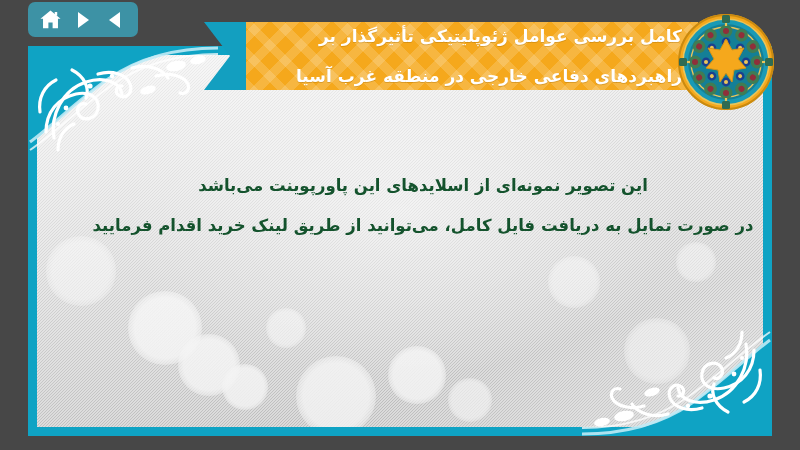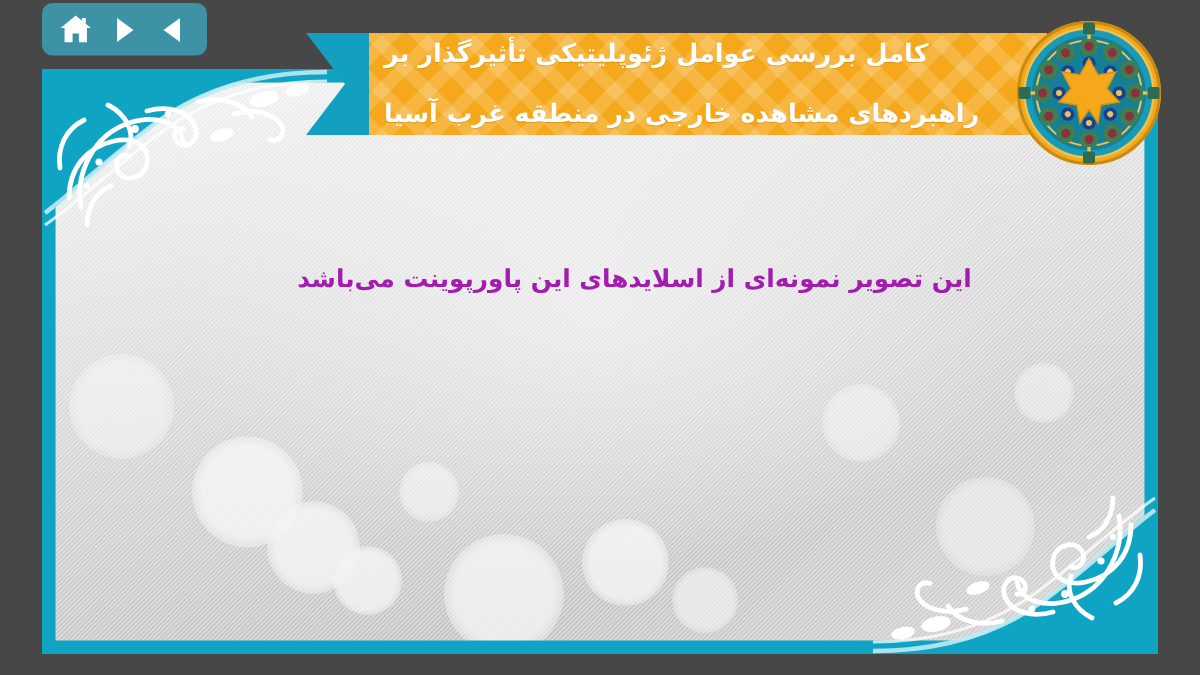--- a/index.html
+++ b/index.html
@@ -55,38 +55,38 @@
   #ribbon-tail{
     position:absolute;left:0;top:0;width:62px;height:68px;background:#139fc0;
     clip-path:polygon(0 0,62px 0,62px 68px,0 68px,26px 34px);
   }
   #ribbon-body{
     position:absolute;left:42px;top:0;width:452px;height:68px;
     background-color:#f5a81c;
     background-image:
       repeating-linear-gradient(45deg, rgba(255,255,255,.16) 0 9px, rgba(255,255,255,0) 9px 22px),
       repeating-linear-gradient(-45deg, rgba(255,255,255,.16) 0 9px, rgba(255,255,255,0) 9px 22px);
-    display:flex;flex-direction:column;align-items:flex-end;justify-content:center;
+    display:flex;flex-direction:column;align-items:flex-start;justify-content:center;
     padding:0 16px 0 10px;box-sizing:border-box;gap:13px;
   }
   .title-line{
     color:#ffffff;font-size:17px;font-weight:bold;line-height:1.55;
     white-space:nowrap;text-shadow:0 1px 0 rgba(170,110,0,.35);
   }
 
   
   #medallion{position:absolute;left:676px;top:12px;width:100px;height:100px;z-index:30;}
 
   
   #body-text{
     position:absolute;left:9px;right:9px;top:120px;z-index:10;
     text-align:center;
   }
   .body-line{
-    color:#a21caf;font-size:16.5px;line-height:2.45;font-weight:bold;
+    color:#14532d;font-size:16.5px;line-height:2.45;font-weight:bold;
     white-space:nowrap;
     padding-left:46px;
   }
 </style>
 </head>
 <body>
 
 <div id="stage">
 
   <div id="navbar">
@@ -182,28 +182,29 @@
           <circle cx="38" cy="62" r="2.4"></circle>
             <circle cx="30" cy="78" r="2"></circle>
         </g>
       </svg>
     </div>
 
     <div id="frame-border"></div>
 
     <div id="body-text">
       <div class="body-line">این تصویر نمونه‌ای از اسلایدهای این پاورپوینت می‌باشد</div>
+      <div class="body-line">در صورت تمایل به دریافت فایل کامل، می‌توانید از طریق لینک خرید اقدام فرمایید</div>
     </div>
   </div>
 
   <div id="title-ribbon">
     <div id="ribbon-tail"></div>
     <div id="ribbon-body">
       <div class="title-line">کامل بررسی عوامل ژئوپلیتیکی تأثیرگذار بر</div>
-      <div class="title-line">راهبردهای مشاهده خارجی در منطقه غرب آسیا</div>
+      <div class="title-line">راهبردهای دفاعی خارجی در منطقه غرب آسیا</div>
     </div>
   </div>
 
   <div id="medallion">
     <svg width="100" height="100" viewBox="0 0 100 100" aria-hidden="true">
       <circle cx="50" cy="50" r="48" fill="#f5a81c"></circle>
       <circle cx="50" cy="50" r="47" fill="none" stroke="#c98a10" stroke-width="2"></circle>
       <circle cx="50" cy="50" r="43" fill="#1a9ab5"></circle>
       <circle cx="50" cy="50" r="43" fill="none" stroke="#e9c45a" stroke-width="1.6"></circle>
       <circle cx="50" cy="50" r="38" fill="#147f96"></circle>

